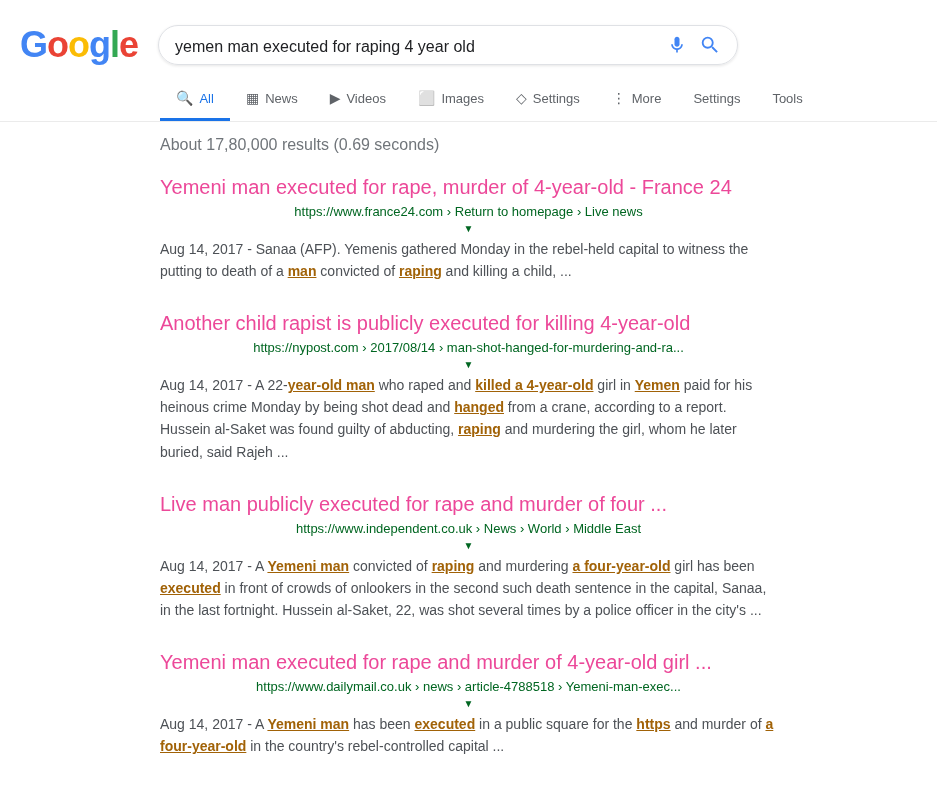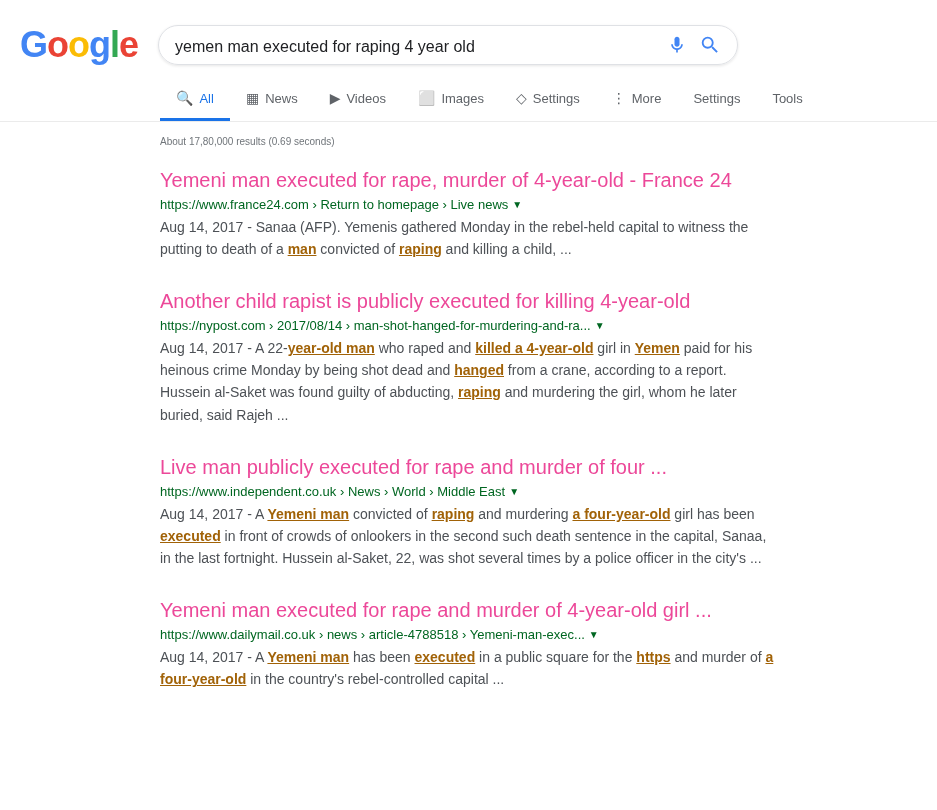--- a/index.html
+++ b/index.html
@@ -23,25 +23,25 @@
 
     
     .nav { display: flex; align-items: center; padding: 0 160px; border-bottom: 1px solid #ebebeb; gap: 0; }
     .nav-item { display: flex; align-items: center; gap: 6px; padding: 12px 16px; font-size: 13px; color: #5f6368; cursor: pointer; text-decoration: none; border-bottom: 3px solid transparent; white-space: nowrap; }
     .nav-item.active { color: #1a73e8; border-bottom: 3px solid #1a73e8; }
     .nav-icon { font-size: 14px; }
     .nav-item.settings { margin-left: auto; align-items: flex-end; }
 
     
     .results-container { padding: 0 160px; padding-top: 10px; }
-    .results-count { font-size: 10px; color: #70757a; margin-bottom: 20px; margin-top: 4px; }
+    .results-count { font-size: 16px; color: #70757a; margin-bottom: 20px; margin-top: 4px; }
 
     .result { margin-bottom: 28px; max-width: 660px; }
     .result-title { font-size: 20px; color: #ec4899; cursor: pointer; line-height: 1.3; margin-bottom: 4px; }
-    .result-url-line { display: flex; align-items: center; gap: 4px; margin-bottom: 4px; }
+    .result-url-line { display: flex; align-items: center; gap: 4px; margin-bottom: 4px; flex-direction: column; }
     .result-url { font-size: 13px; color: #006621; }
     .result-dropdown { font-size: 10px; color: #006621; cursor: pointer; }
     .result-snippet { font-size: 14px; color: #4d5156; line-height: 1.58; }
     .result-snippet b { color: #a16207; font-weight: bold; text-decoration: underline; }
   </style>
 </head>
 <body>
 
 <div class="header">
   <div class="logo">

